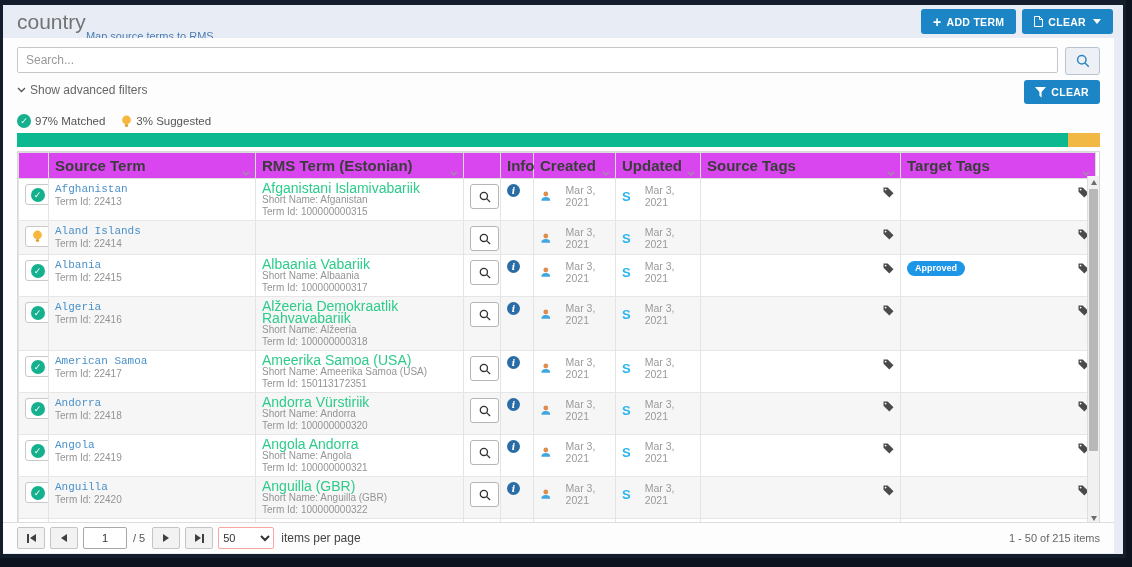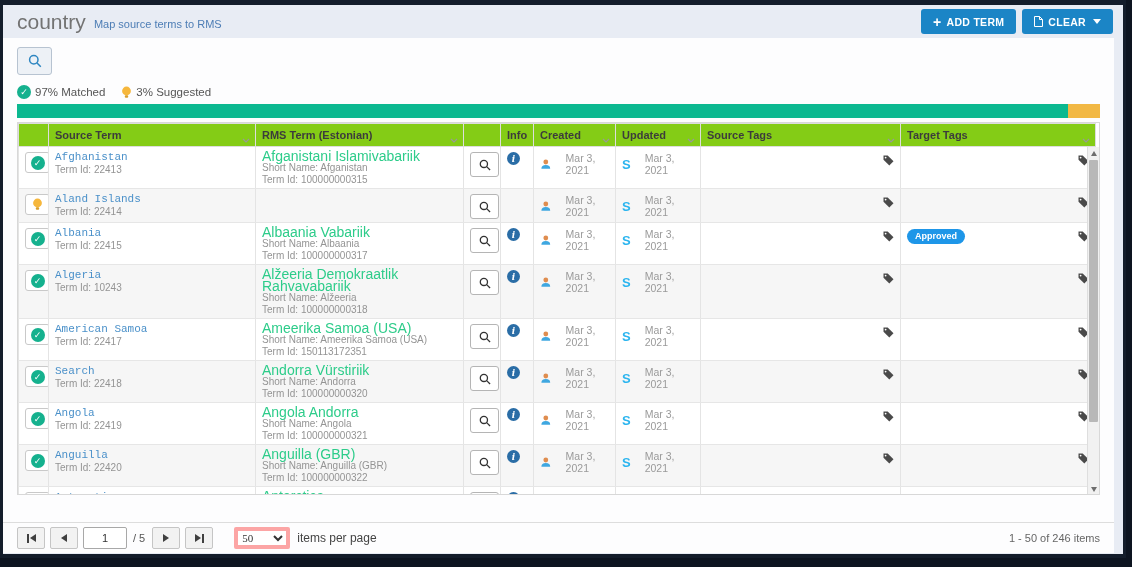--- a/index.html
+++ b/index.html
@@ -2,21 +2,21 @@
 <html><head>
 <meta charset="utf-8">
 <style>
   * { box-sizing:border-box; margin:0; padding:0; }
   body { margin:0; background:#0d1420; font-family:"Liberation Sans", sans-serif; }
   .window { width:1126px; height:558px; border:solid #141d2b; border-width:5px 3px 4px 3px; background:#e8ecf4; position:relative; overflow:hidden; }
 
   
   .topbar { height:33px; display:flex; align-items:center; padding:0 10px 0 14px; }
   .title { font-size:21px; color:#737373; font-weight:400; }
-  .subtitle { font-size:11px; color:#4d7db5; margin-left:8px; position:relative; top:2px; }
+  .subtitle { font-size:11px; color:#4d7db5; position:relative; top:14px; }
   .topbar-actions { margin-left:auto; display:flex; gap:6px; }
   .btn-primary { background:#1b85c6; color:#fff; font-weight:bold; font-size:10.5px; height:25px; padding:0 12px; border:none; border-radius:3px; display:flex; align-items:center; gap:5px; letter-spacing:.3px; cursor:pointer; font-family:inherit; }
   .plus-glyph { font-size:14px; font-weight:bold; line-height:1; }
   .caret-down { width:0; height:0; border-left:4px solid transparent; border-right:4px solid transparent; border-top:5px solid #fff; display:inline-block; margin-left:2px; }
 
   
   .panel { background:#fdfdfe; margin-right:9px; height:515px; position:relative; }
   .panel-inner { padding:9px 14px 0; }
 
   .search-row { display:flex; gap:7px; }
@@ -30,21 +30,21 @@
 
   .legend { margin-top:10px; font-size:11.5px; color:#555; display:flex; gap:16px; align-items:center; }
   .legend-item { display:flex; align-items:center; gap:4px; }
   .check-circle { width:14px; height:14px; border-radius:50%; background:#15b18e; color:#fff; font-size:9px; display:flex; align-items:center; justify-content:center; flex:0 0 auto; }
   .progress { margin-top:5px; height:14px; display:flex; width:100%; }
   .progress-seg { height:100%; }
 
   
   .table-wrap { margin-top:4px; position:relative; height:373px; overflow:hidden; border:1px solid #d8d8d8; background:#fff; }
   table { border-collapse:collapse; table-layout:fixed; width:1077px; font-size:11px; }
-  thead th { background:#84cc16; font-weight:bold; color:#3c3c3c; text-align:left; padding:4px 6px; border:1px solid #ddd; font-size:11px; height:23px; position:relative; }
+  thead th { background:#d946ef; font-weight:bold; color:#3c3c3c; text-align:left; padding:4px 6px; border:1px solid #ddd; font-size:15px; height:23px; position:relative; }
   th .chev { position:absolute; right:5px; top:9px; }
   tbody td { border-left:1px solid #e4e4e4; border-right:1px solid #e4e4e4; border-bottom:1px solid #e6e6e6; padding:3px 6px; vertical-align:top; overflow:hidden; }
   tr.body-row { height:34px; background:#fff; }
   tr.body-row.alt { background:#f6f6f6; }
 
   .status-btn { width:25px; height:21px; border:1px solid #c9c9c9; border-radius:3px; background:#fff; display:flex; align-items:center; justify-content:center; cursor:pointer; margin-top:2px; }
   .glyph-suggested { display:none; }
   tr.suggested .glyph-suggested { display:block; }
 
   .term-link { color:#4a90c9; font-size:11px; text-decoration:none; line-height:13px; display:inline-block; cursor:pointer;font-family:Liberation Mono, monospace; }
@@ -68,21 +68,21 @@
   .vs-thumb { position:absolute; left:1px; top:13px; width:9px; height:75%; background:#b8b8b8; border-radius:1px; }
 
   
   .pager { position:absolute; bottom:0; left:0; right:0; height:31px; border-top:1px solid #ddd; display:flex; align-items:center; padding:0 14px; background:#fdfdfe; }
   .pg-btn { width:28px; height:22px; background:#f2f2f2; border:1px solid #c5c5c5; border-radius:2px; display:flex; align-items:center; justify-content:center; gap:1px; margin-right:5px; cursor:pointer; }
   .tri-l { width:0; height:0; border-top:4px solid transparent; border-bottom:4px solid transparent; border-right:6px solid #3f3f3f; }
   .tri-r { width:0; height:0; border-top:4px solid transparent; border-bottom:4px solid transparent; border-left:6px solid #3f3f3f; }
   .pg-bar { width:2px; height:9px; background:#3f3f3f; }
   .pg-input { width:44px; height:22px; border:1px solid #a8a8a8; border-radius:2px; text-align:center; font-size:11px; margin-right:5px; font-family:inherit; color:#333; }
   .pg-total { font-size:11px; color:#555; margin:0 7px 0 1px; }
-  .pg-select { width:56px; height:22px; font-size:11px; margin-left:16px; border:4px solid #fca5a5; border-radius:2px; font-family:Liberation Serif, serif; color:#333; background:#fff; }
+  .pg-select { width:56px; height:22px; font-size:11px; border:1px solid #fca5a5; border-radius:2px; font-family:Liberation Sans, sans-serif; color:#333; background:#fff; }
   .pg-label { font-size:12px; color:#444; margin-left:7px; }
   .pg-range { margin-left:auto; font-size:11px; color:#666; }
 </style>
 </head>
 <body>
 
 <div class="window">
 
   <div class="topbar">
     <span class="title">country</span>
@@ -100,28 +100,43 @@
         <span>CLEAR</span>
         <span class="caret-down"></span>
       </button>
     </div>
   </div>
 
   <div class="panel">
     <div class="panel-inner">
 
       <div class="search-row">
+        <input class="search-input" placeholder="Search..." style="">
         <button class="search-btn">
           <svg width="14" height="14" viewBox="0 0 14 14">
               <circle cx="5.8" cy="5.8" r="4.2" fill="none" stroke="#2e86c1" stroke-width="1.5"></circle>
               <line x1="9" y1="9" x2="12.8" y2="12.8" stroke="#2e86c1" stroke-width="1.5"></line>
             </svg>
         </button>
       </div>
 
+      <div class="filters-row">
+        <div class="adv-filters">
+          <svg width="9" height="6" viewBox="0 0 9 6">
+              <polyline points="1,1 4.5,4.5 8,1" fill="none" stroke="#555" stroke-width="1.3"></polyline>
+            </svg>
+          <span>Show advanced filters</span>
+        </div>
+        <button class="clear-btn">
+          <svg width="11" height="11" viewBox="0 0 10 10">
+              <path d="M0 0 h10 l-4 4.5 v5 l-2 -1.5 v-3.5 z" fill="#fff"></path>
+            </svg>
+          <span>CLEAR</span>
+        </button>
+      </div>
 
       <div class="legend">
         <span class="legend-item">
           <span class="check-circle">✓</span>
           <span>97% Matched</span>
         </span>
         <span class="legend-item">
           <svg width="11" height="13" viewBox="0 0 11 13">
               <circle cx="5.5" cy="5" r="4.4" fill="#f6b73c"></circle>
               <rect x="3.8" y="9.2" width="3.4" height="2.6" rx="1" fill="#d99e2b"></rect>
@@ -347,21 +362,21 @@
   </tr>
               <tr class="body-row alt matched">
     <td>
       <span class="status-btn">
         <span class="check-circle glyph-matched">✓</span>
 
       </span>
     </td>
     <td>
       <a class="term-link">Algeria</a>
-      <div class="term-meta">Term Id: 10243</div>
+      <div class="term-meta">Term Id: 22416</div>
     </td>
     <td>
       <div class="rms-name">Alžeeria Demokraatlik Rahvavabariik</div>
       <div class="term-meta">Short Name: Alžeeria</div>
       <div class="term-meta">Term Id: 100000000318</div>
     </td>
     <td>
       <button class="preview-btn">
         <svg width="12" height="12" viewBox="0 0 13 13">
                       <circle cx="5.3" cy="5.3" r="3.9" fill="none" stroke="#333" stroke-width="1.4"></circle>
@@ -458,21 +473,21 @@
     </td>
   </tr>
               <tr class="body-row alt matched">
     <td>
       <span class="status-btn">
         <span class="check-circle glyph-matched">✓</span>
 
       </span>
     </td>
     <td>
-      <a class="term-link">Search</a>
+      <a class="term-link">Andorra</a>
       <div class="term-meta">Term Id: 22418</div>
     </td>
     <td>
       <div class="rms-name">Andorra Vürstiriik</div>
       <div class="term-meta">Short Name: Andorra</div>
       <div class="term-meta">Term Id: 100000000320</div>
     </td>
     <td>
       <button class="preview-btn">
         <svg width="12" height="12" viewBox="0 0 13 13">
@@ -705,17 +720,17 @@
       <span class="pg-total">/ 5</span>
       <button class="pg-btn">
           <span class="tri-r"></span>
         </button>
       <button class="pg-btn">
           <span class="tri-r"></span>
           <span class="pg-bar"></span>
         </button>
       <select class="pg-select"><option>50</option></select>
       <span class="pg-label">items per page</span>
-      <span class="pg-range">1 - 50 of 246 items</span>
+      <span class="pg-range">1 - 50 of 215 items</span>
     </div>
   </div>
 
 </div>
 
 </body></html>

